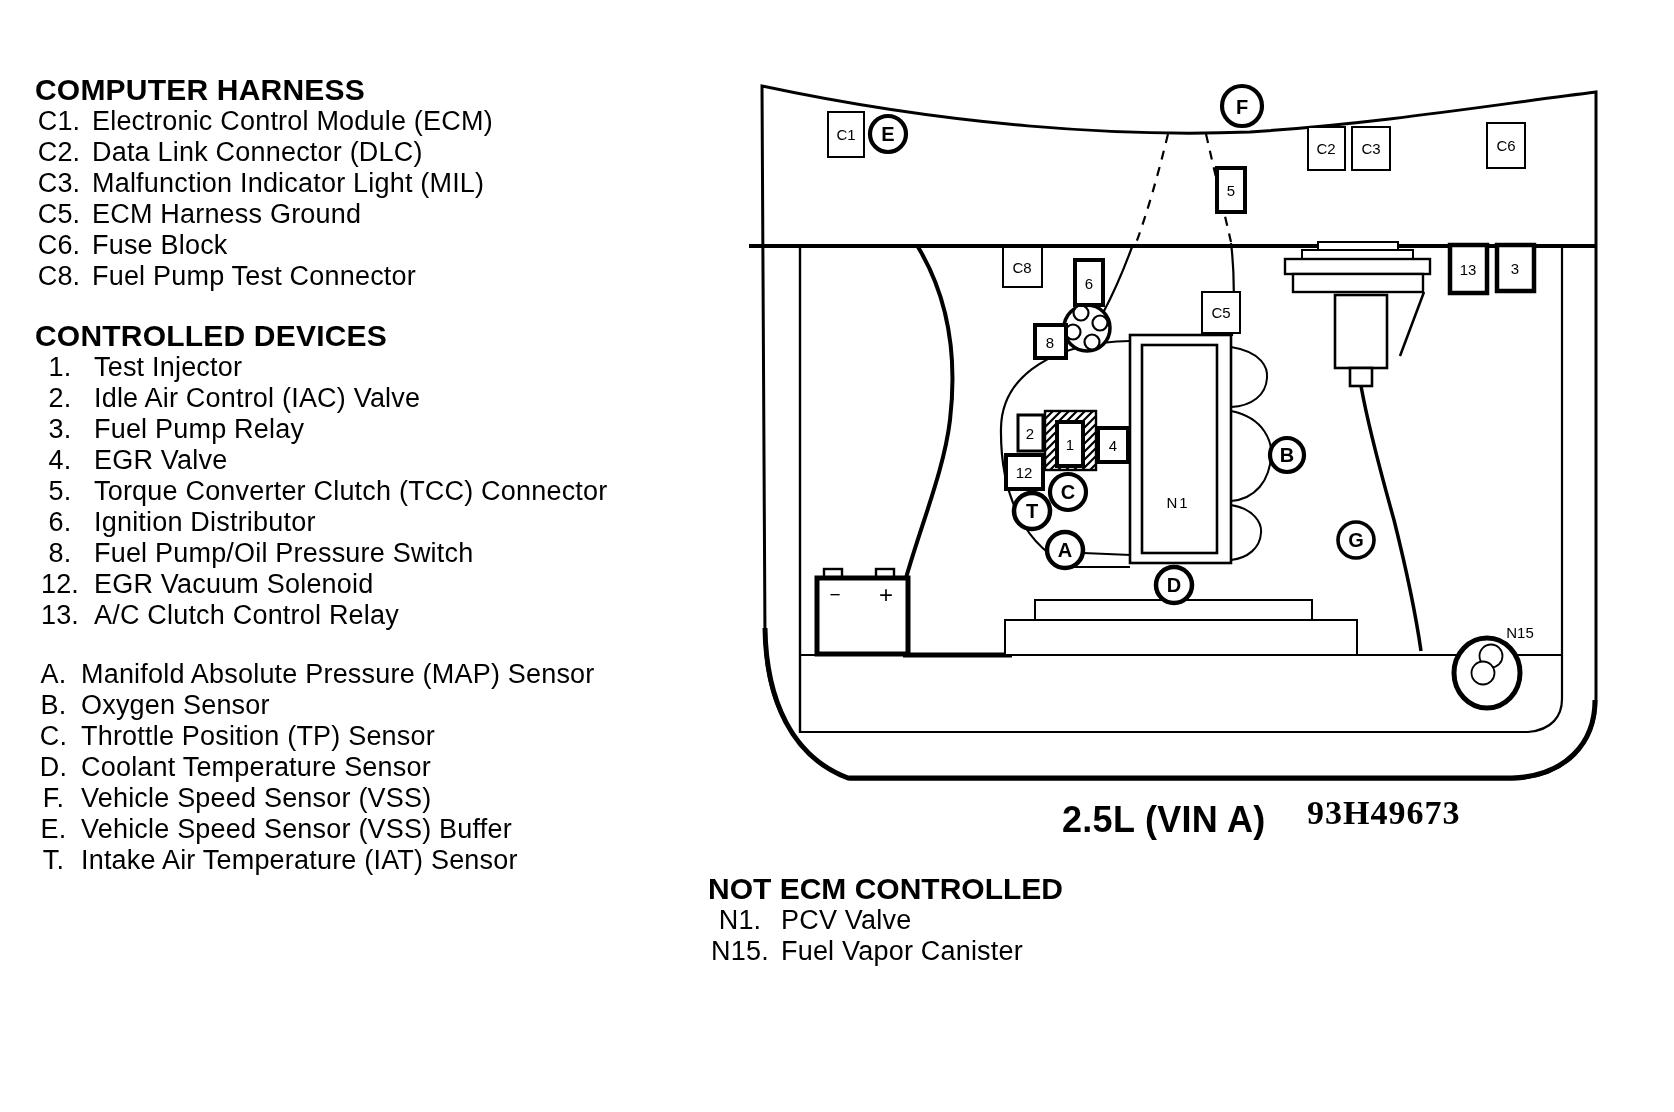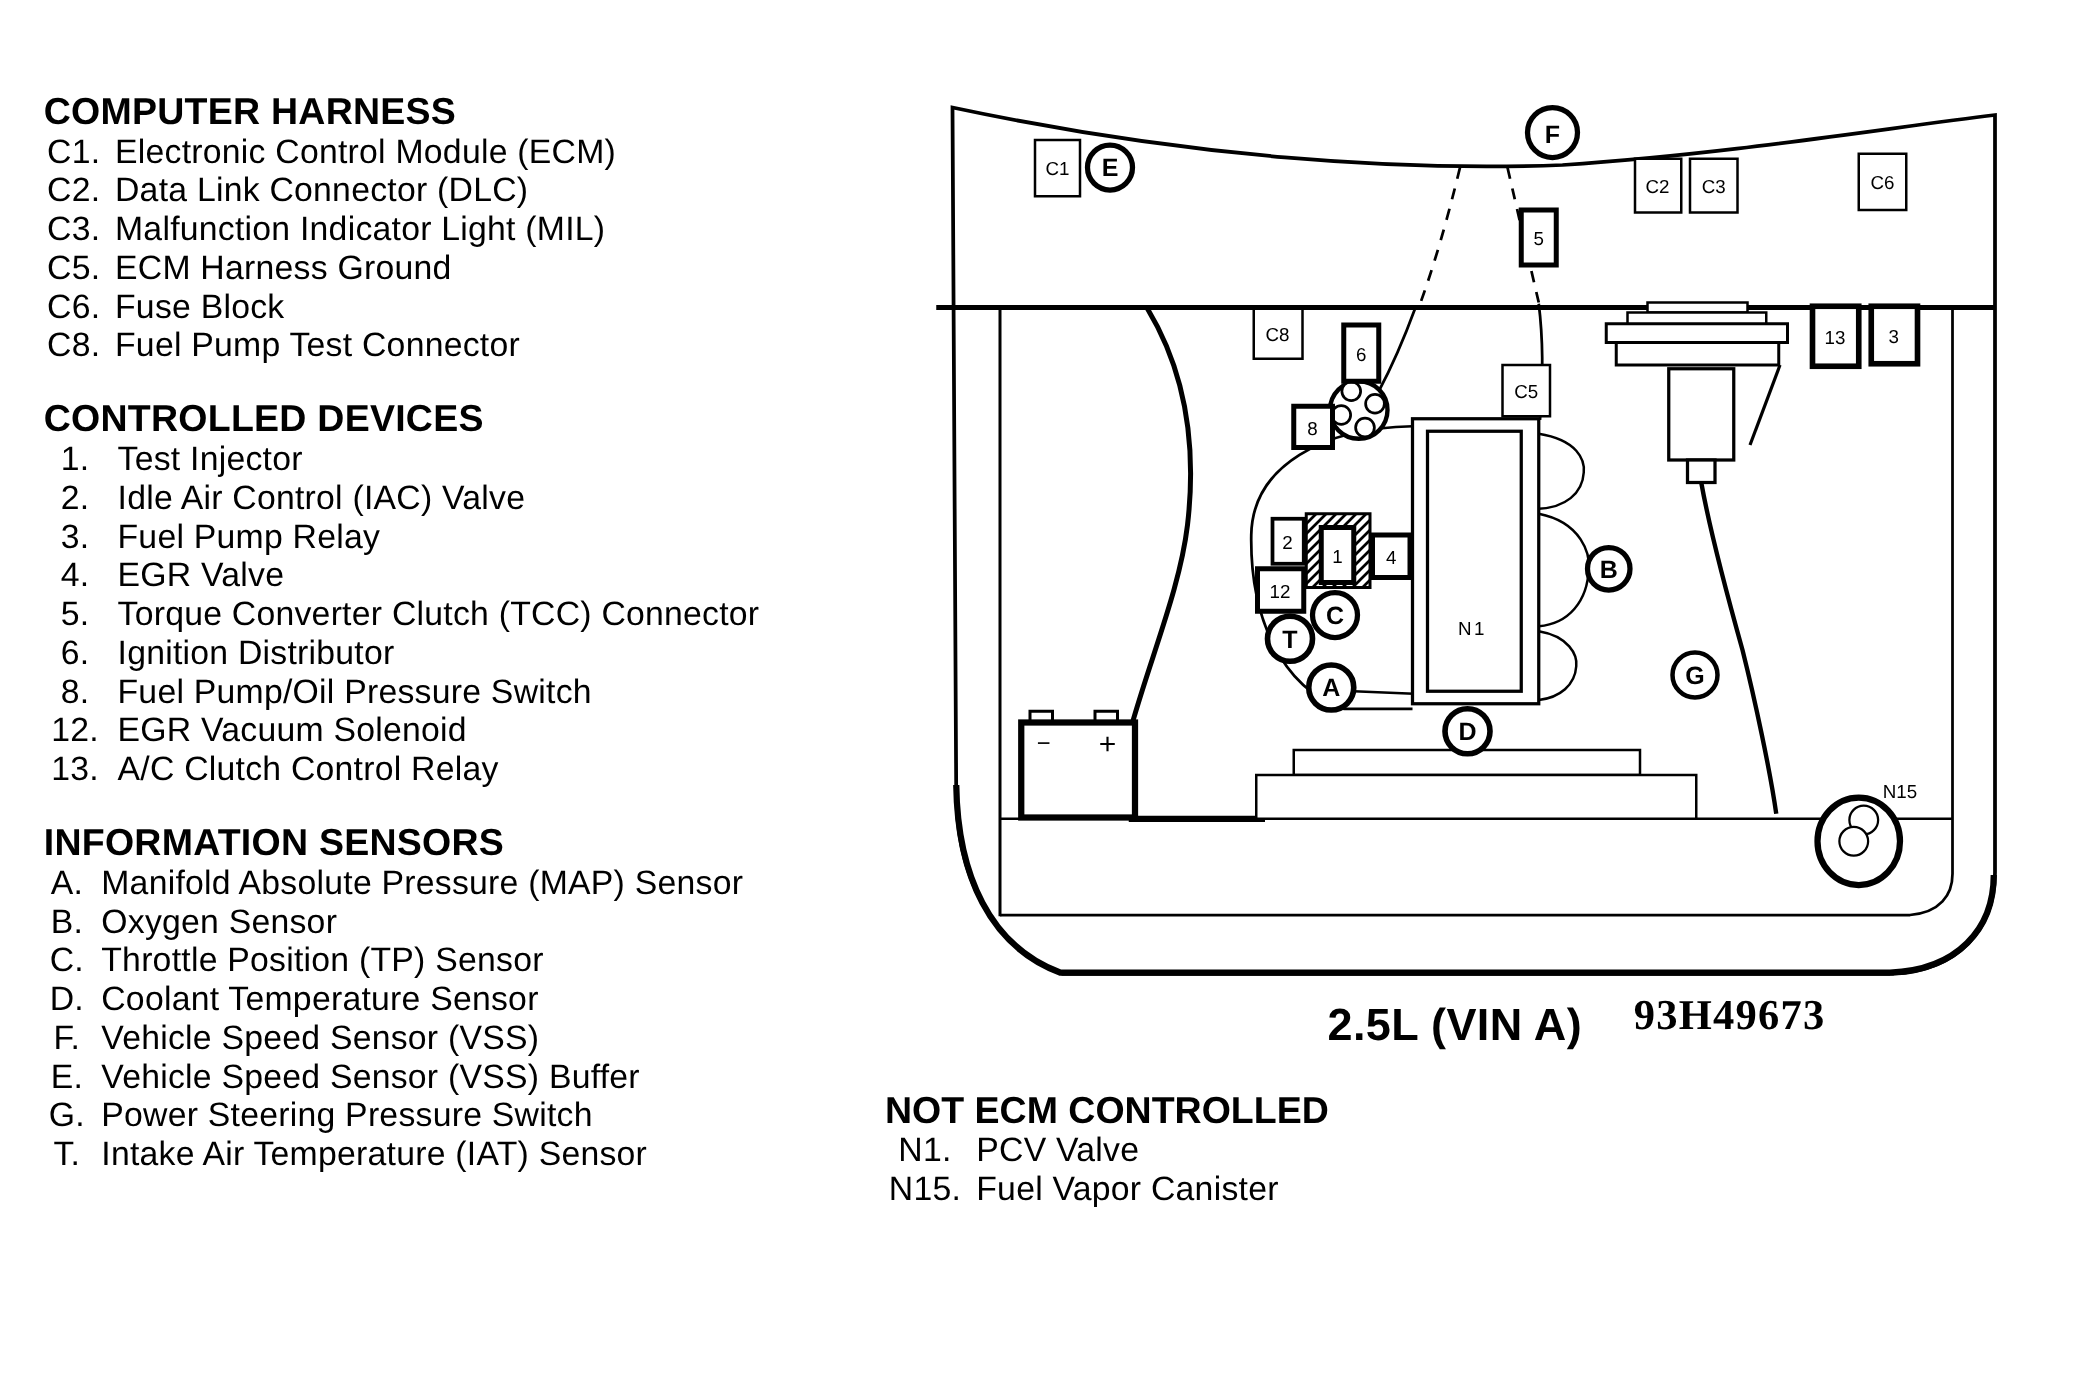--- a/index.html
+++ b/index.html
@@ -54,28 +54,26 @@
     <div class="li"><span class="num num-cd">3.</span><span>Fuel Pump Relay</span></div>
     <div class="li"><span class="num num-cd">4.</span><span>EGR Valve</span></div>
     <div class="li"><span class="num num-cd">5.</span><span>Torque Converter Clutch (TCC) Connector</span></div>
     <div class="li"><span class="num num-cd">6.</span><span>Ignition Distributor</span></div>
     <div class="li"><span class="num num-cd">8.</span><span>Fuel Pump/Oil Pressure Switch</span></div>
     <div class="li"><span class="num num-cd">12.</span><span>EGR Vacuum Solenoid</span></div>
     <div class="li"><span class="num num-cd">13.</span><span>A/C Clutch Control Relay</span></div>
   </div>
 
   <div class="sec">
-    <h2>INFORMATION SENSORS</h2>
     <div class="li"><span class="num num-is">A.</span><span>Manifold Absolute Pressure (MAP) Sensor</span></div>
     <div class="li"><span class="num num-is">B.</span><span>Oxygen Sensor</span></div>
     <div class="li"><span class="num num-is">C.</span><span>Throttle Position (TP) Sensor</span></div>
     <div class="li"><span class="num num-is">D.</span><span>Coolant Temperature Sensor</span></div>
     <div class="li"><span class="num num-is">F.</span><span>Vehicle Speed Sensor (VSS)</span></div>
     <div class="li"><span class="num num-is">E.</span><span>Vehicle Speed Sensor (VSS) Buffer</span></div>
-    <div class="li"><span class="num num-is">G.</span><span>Power Steering Pressure Switch</span></div>
     <div class="li"><span class="num num-is">T.</span><span>Intake Air Temperature (IAT) Sensor</span></div>
   </div>
 </div>
 
 <div class="necm">
   <h2>NOT ECM CONTROLLED</h2>
   <div class="li"><span class="num num-ne">N1.</span><span>PCV Valve</span></div>
   <div class="li"><span class="num num-ne">N15.</span><span>Fuel Vapor Canister</span></div>
 </div>
 

